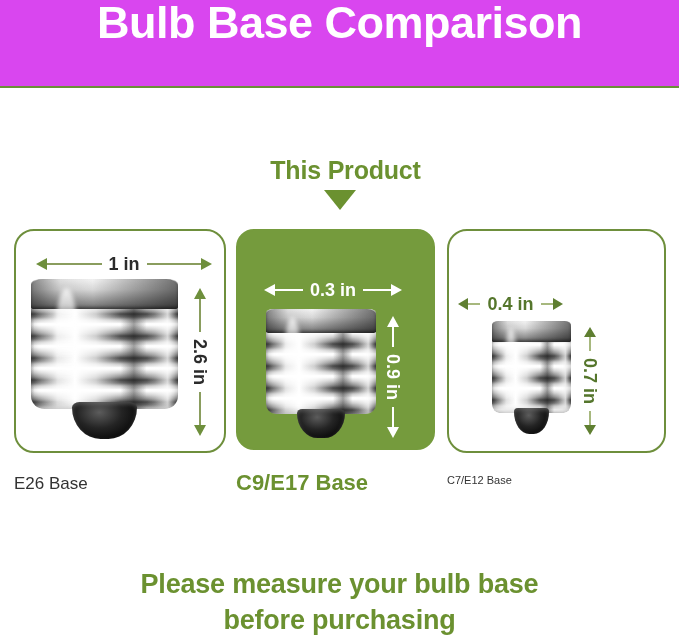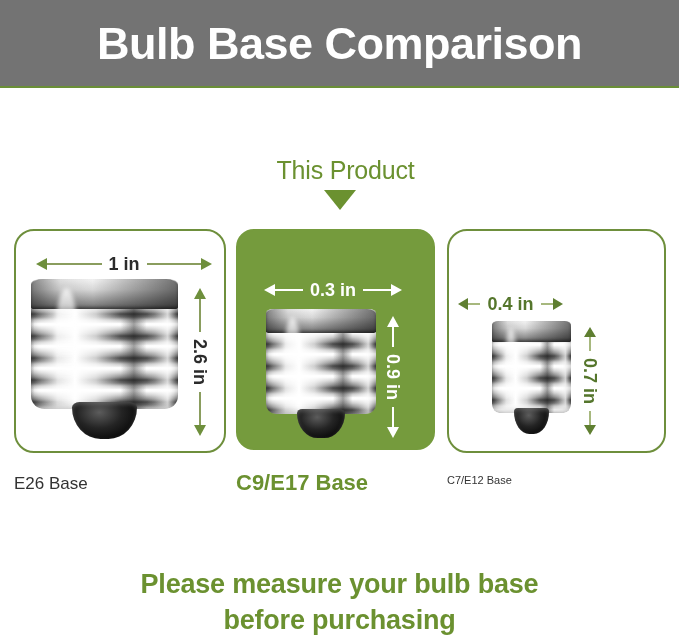--- a/index.html
+++ b/index.html
@@ -16,23 +16,22 @@
     -webkit-font-smoothing: antialiased;
   }
 
   
   .header-banner {
     position: absolute;
     left: 0;
     top: 0;
     width: 679px;
     height: 88px;
-    background: #737373;
+    background: #d946ef;
     display: flex;
-    align-items: center;
     justify-content: center;
     box-sizing: border-box;
     border-bottom: 2px solid #6a8f37;
   }
   .header-title {
     color: #ffffff;
     font-size: 45px;
     font-weight: bold;
     letter-spacing: -0.5px;
     line-height: 1;
@@ -43,21 +42,21 @@
   .callout {
     position: absolute;
     left: 0;
     top: 157px;
     width: 679px;
     text-align: center;
   }
   .callout-label {
     color: #6b9130;
     font-size: 25px;
-    font-weight: normal;
+    font-weight: bold;
     line-height: 1.1;
     letter-spacing: -0.2px;
     padding-left: 12px;
   }
   .callout-arrow {
     width: 0;
     height: 0;
     margin: 5px auto 0 auto;
     border-left: 16px solid transparent;
     border-right: 16px solid transparent;

